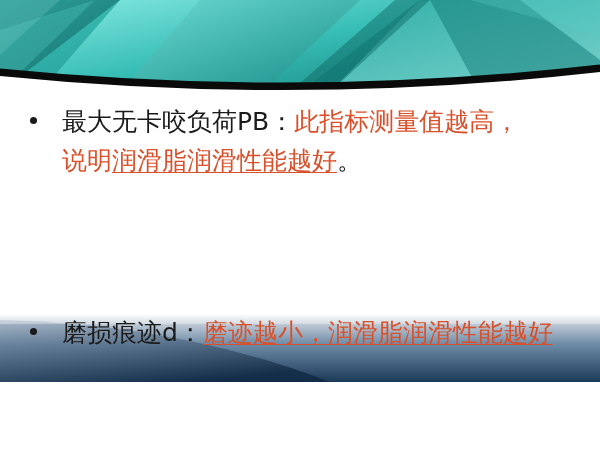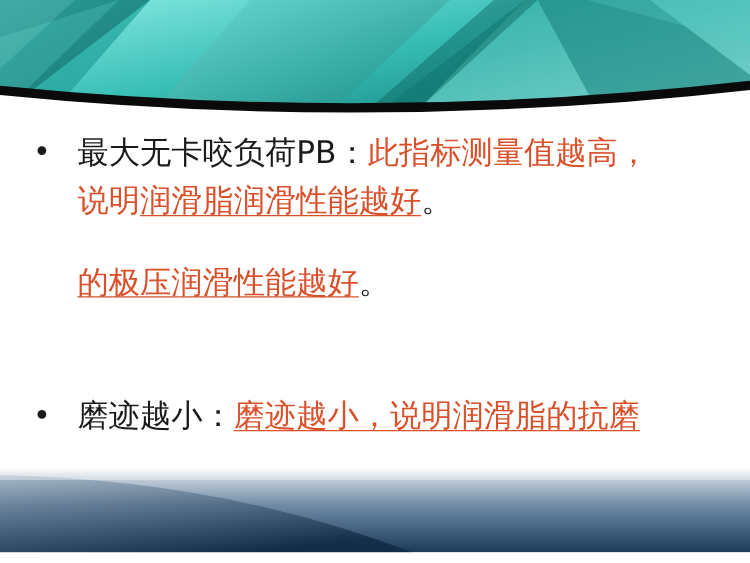--- a/index.html
+++ b/index.html
@@ -10,21 +10,21 @@
     width: 600px;
     height: 450px;
     overflow: hidden;
     background: #ffffff;
     font-family: "DejaVu Sans", "Liberation Sans", sans-serif;
   }
 
   .slide {
     position: relative;
     width: 600px;
-    height: 442px;
+    height: 382px;
     background: #ffffff;
     overflow: hidden;
   }
 
   
   .header {
     position: absolute;
     left: 0;
     top: 0;
     width: 600px;
@@ -217,30 +217,25 @@
         </span>
       </div>
       <div class="bullet-line">
         <span class="line-inner-cont">
           <span class="t-red">说明</span><span class="t-red-ul">润滑脂润滑性能越好</span><span class="t-period">。</span>
         </span>
       </div>
     </div>
 
     <div class="bullet-block bullet-2">
-      <div class="bullet-line">
-        <span class="line-inner-cont">
-          <span class="t-red-ul">的极压润滑性能越好</span><span class="t-period">。</span>
-        </span>
-      </div>
     </div>
 
     <div class="bullet-block bullet-3">
       <div class="bullet-line">
         <span class="bullet-dot"></span>
         <span class="line-inner">
-          <span class="t-black">磨迹越小：</span><span class="t-red-ul">磨迹越小，说明润滑脂的抗磨</span>
+          <span class="t-black">磨损痕迹d：</span><span class="t-red-ul">磨迹越小，润滑脂润滑性能越好</span>
         </span>
       </div>
     </div>
 
   </div>
 </div>
 
 </body></html>

